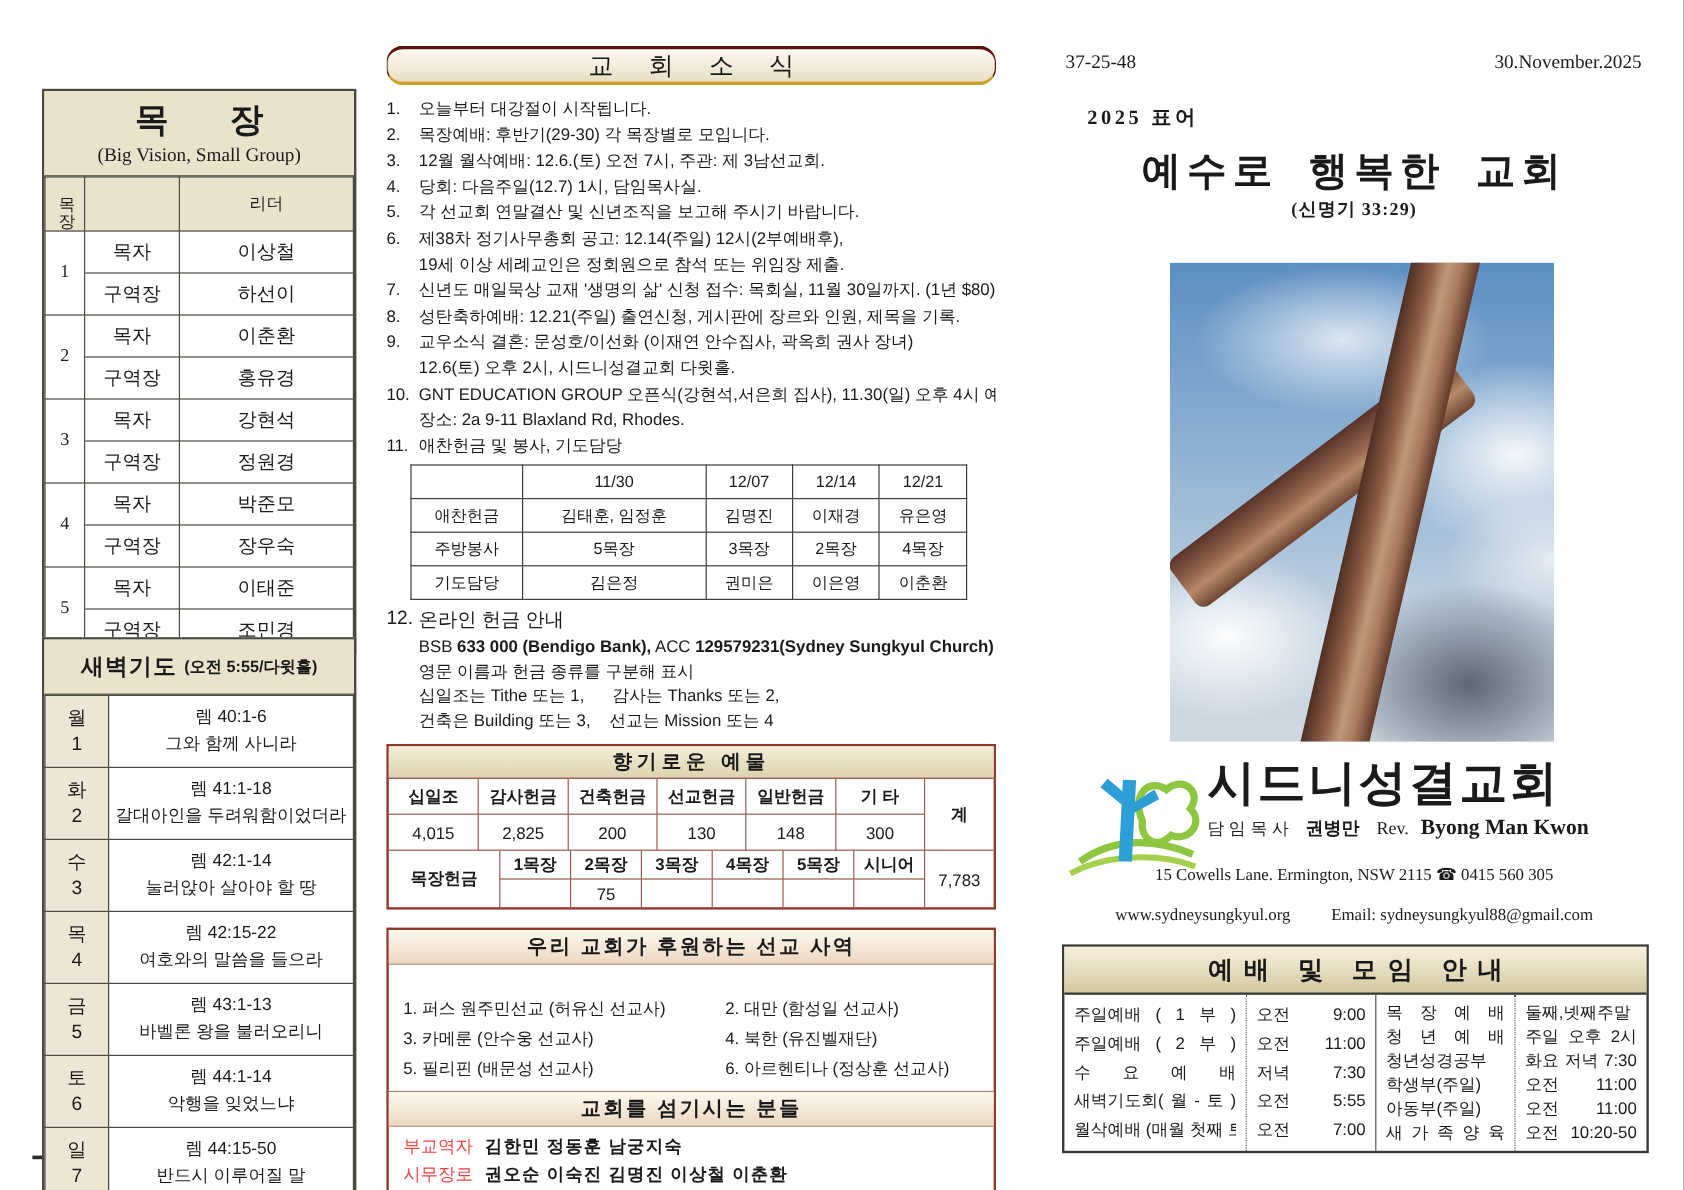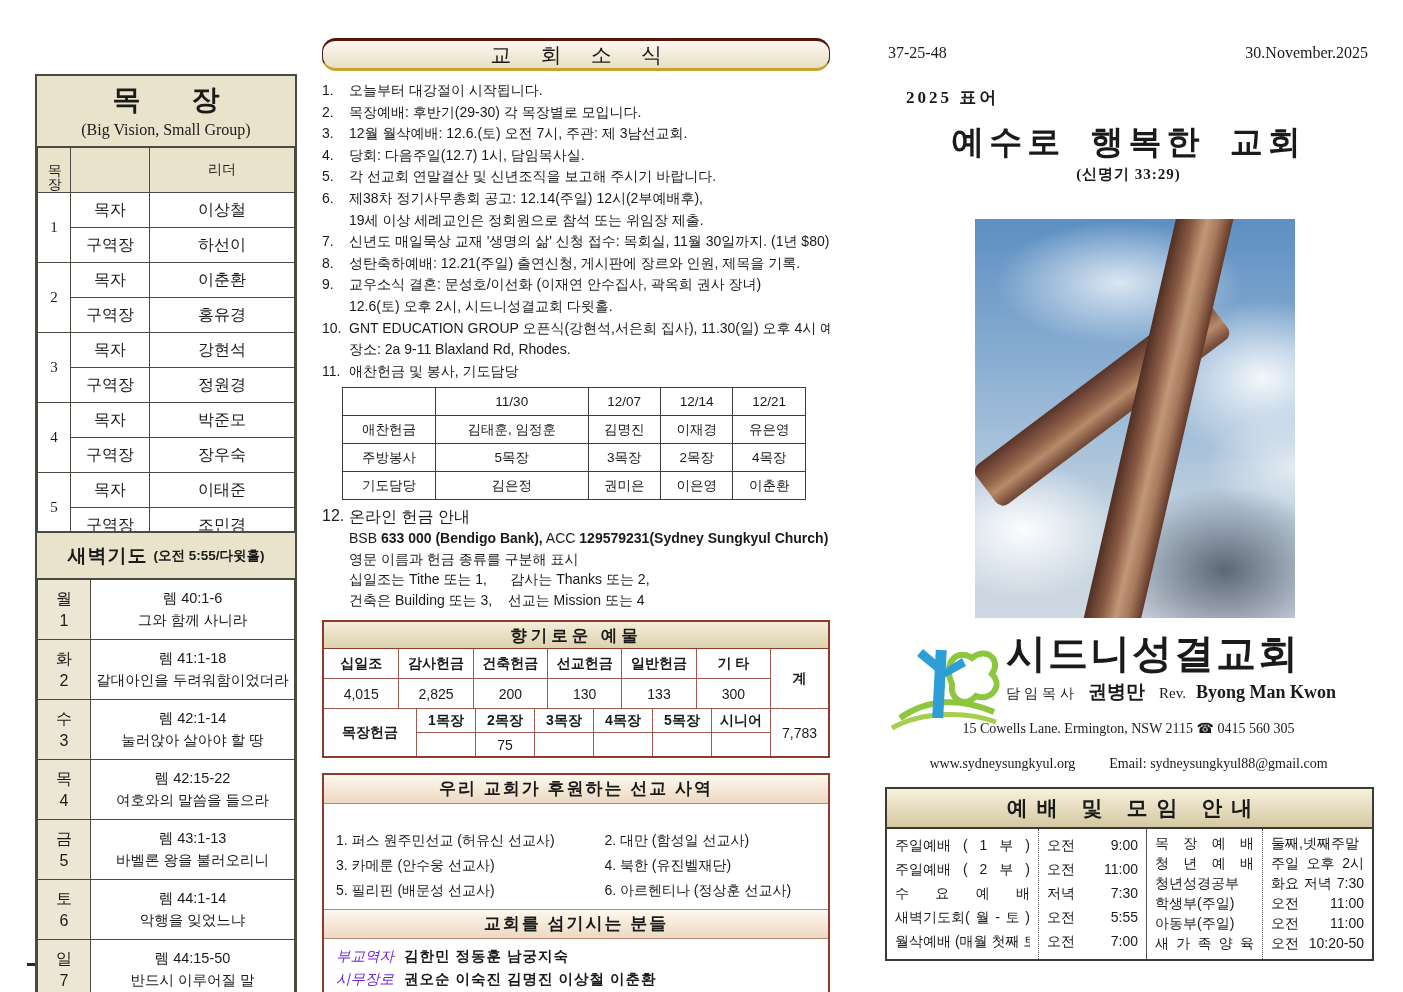--- a/index.html
+++ b/index.html
@@ -68,21 +68,21 @@
   .offer-bot>div.total{grid-column:8;grid-row:1/3;height:auto;}
 
   .mission-box{margin-top:15px;border:2px solid #8e3b2e;background:#fff;}
   .sec-hdr{background:linear-gradient(180deg,#fdf8ee,#ecd8c2);text-align:center;font-weight:bold;font-size:17px;
            height:28px;line-height:28px;letter-spacing:2px;border-bottom:1px solid #b08a74;}
   .mission-grid{display:grid;grid-template-columns:55% 45%;padding:24px 4px 6px 12px;}
   .mission-grid>div{font-size:14px;line-height:25px;white-space:nowrap;overflow:hidden;}
   .serv-hdr{border-top:1px solid #b08a74;}
   .serv-rows{padding:6px 12px 8px;}
   .serv-row{font-size:14.5px;line-height:23px;white-space:nowrap;overflow:hidden;}
-  .serv-role{color:#6d28d9;margin-right:10px;font-style:italic;}
+  .serv-role{color:#ef4444;margin-right:10px;}
   .serv-names{font-weight:bold;letter-spacing:1px;}
 
   
   .cover-top{position:absolute;left:888px;top:44px;width:480px;display:flex;justify-content:space-between;
              font-family:"Liberation Serif",serif;font-size:16px;}
   .slogan-label{position:absolute;left:906px;top:86px;font-family:"Liberation Serif",serif;font-weight:bold;font-size:17px;letter-spacing:3px;}
   .slogan{position:absolute;left:885px;top:120px;width:487px;text-align:center;
           font-family:"Liberation Serif",serif;font-weight:bold;font-size:33px;letter-spacing:5px;word-spacing:12px;}
   .verse{position:absolute;left:885px;top:165px;width:487px;text-align:center;
          font-family:"Liberation Serif",serif;font-weight:bold;font-size:15px;letter-spacing:1px;}
@@ -100,21 +100,21 @@
          background:linear-gradient(90deg,#4f2f24 0%,#8a5a44 30%,#c09878 55%,#a87a5e 75%,#63392a 100%);}
   .bar-h{width:290px;height:50px;left:-18px;top:158px;transform:rotate(-37deg);
          background:linear-gradient(180deg,#59332a 0%,#96674e 45%,#b78a6a 65%,#6e4433 100%);}
 
   .logo-row{position:absolute;left:890px;top:632px;width:482px;display:flex;}
   .names{margin-left:4px;}
   .name-kr{font-weight:bold;font-size:40px;letter-spacing:2px;line-height:1.05;}
   .name-en{font-family:"Liberation Serif",serif;font-style:italic;font-weight:bold;font-size:15px;margin-top:3px;letter-spacing:0.5px;}
   .pastor-line{margin-top:5px;font-family:"Liberation Serif",serif;}
   .pastor-label{font-size:14px;letter-spacing:4px;color:#222;}
-  .pastor-kr{font-size:19px;font-weight:bold;margin-left:6px;}
+  .pastor-kr{font-size:15px;font-weight:bold;margin-left:6px;}
   .pastor-rev{font-size:15px;margin-left:10px;}
   .pastor-en{font-size:18px;font-weight:bold;margin-left:6px;}
   .addr{position:absolute;left:885px;top:720px;width:487px;text-align:center;
         font-family:"Liberation Serif",serif;font-size:14px;}
   .web-line{position:absolute;left:885px;top:756px;width:487px;text-align:center;
             font-family:"Liberation Serif",serif;font-size:14px;}
   .web-line .gap{display:inline-block;width:34px;}
 
   .sched{position:absolute;left:885px;top:787px;width:485px;border:2px solid #3b3b35;background:#fff;}
   .sched-title{height:38px;background:linear-gradient(180deg,#f7f1dd,#d5c8a2);border-bottom:2px solid #3b3b35;
@@ -390,21 +390,21 @@
         <div class="hd">감사헌금</div>
         <div class="hd">건축헌금</div>
         <div class="hd">선교헌금</div>
         <div class="hd">일반헌금</div>
         <div class="hd">기  타</div>
         <div class="total">계</div>
         <div class="first">4,015</div>
         <div>2,825</div>
         <div>200</div>
         <div>130</div>
-        <div>133</div>
+        <div>148</div>
         <div>300</div>
       </div>
       <div class="offer-bot">
         <div class="lbl">목장헌금</div>
         <div class="hd">1목장</div>
         <div class="hd">2목장</div>
         <div class="hd">3목장</div>
         <div class="hd">4목장</div>
         <div class="hd">5목장</div>
         <div class="hd">시니어</div>

